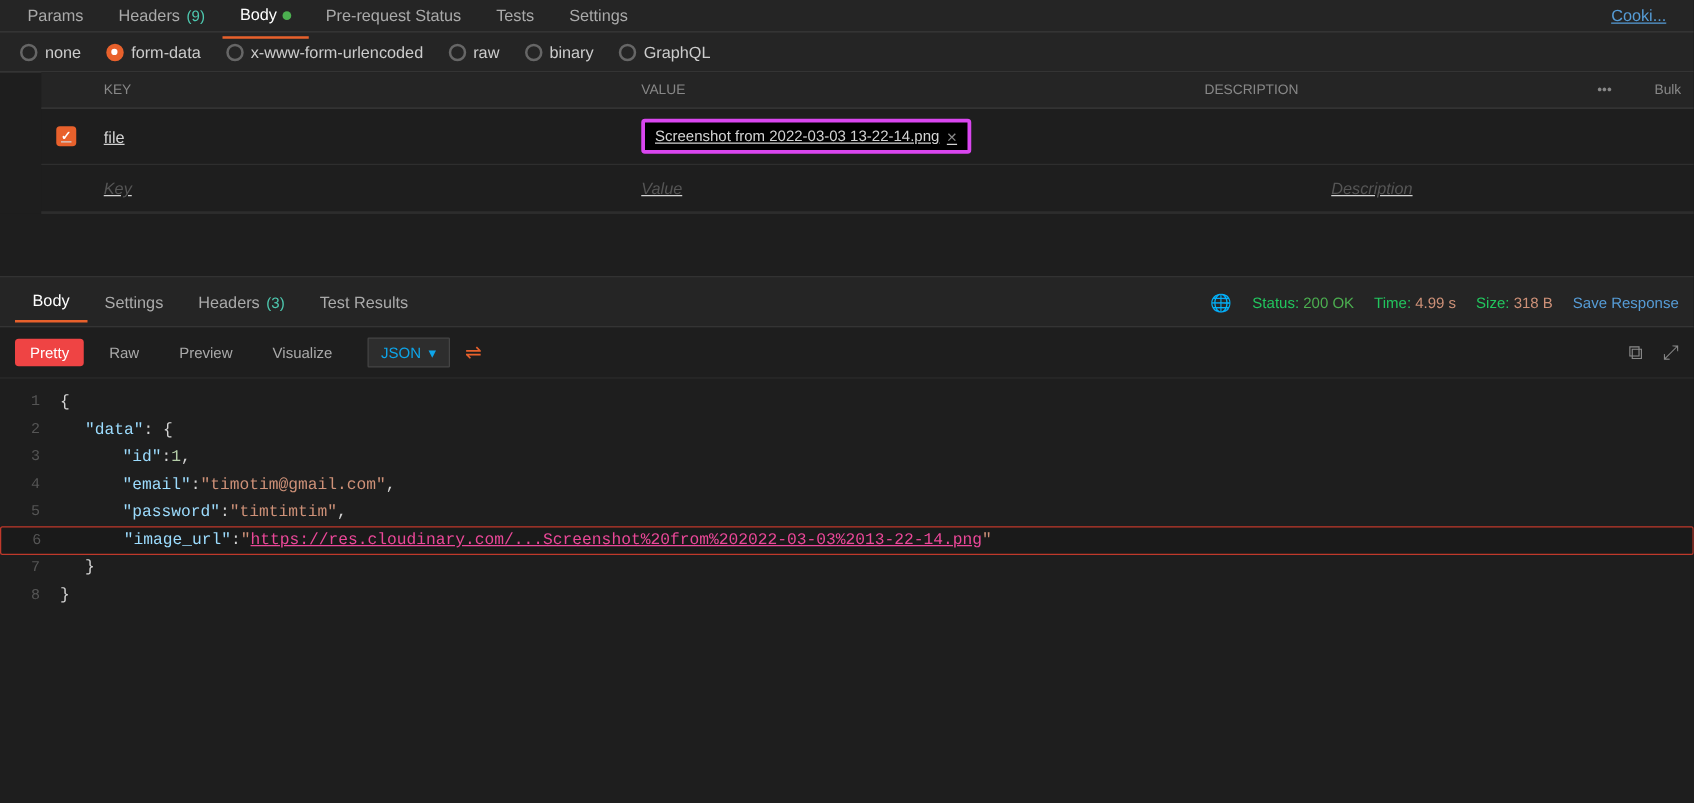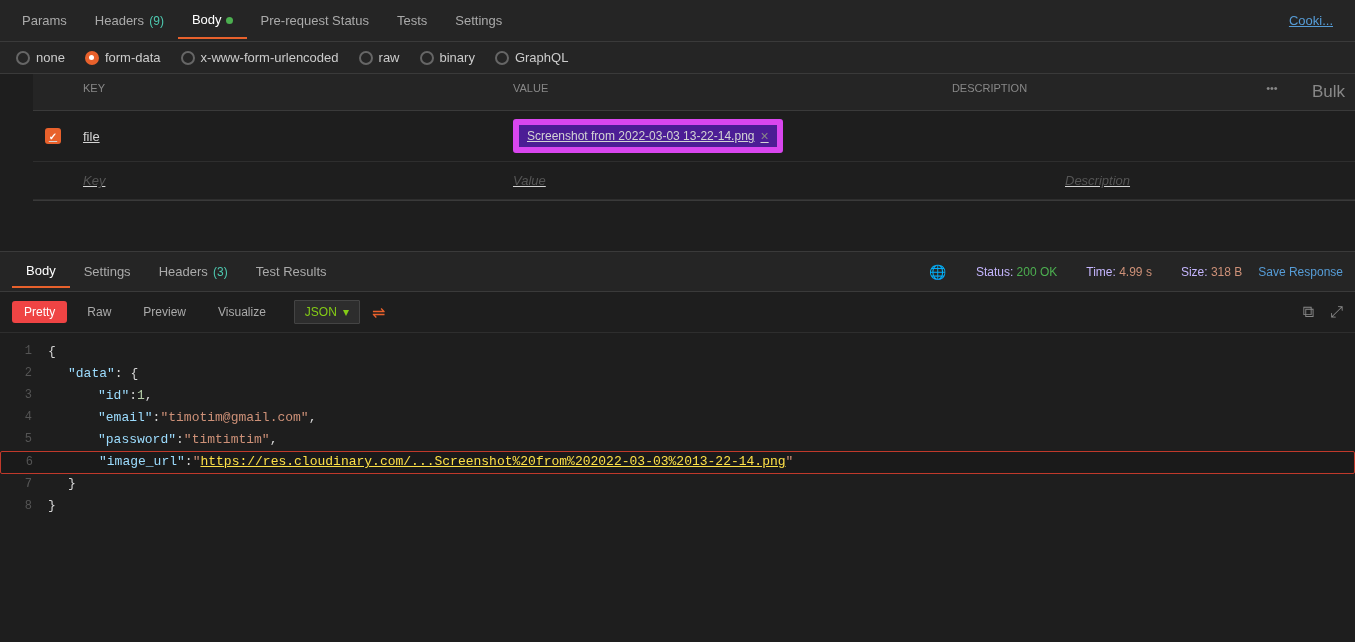--- a/index.html
+++ b/index.html
@@ -12,21 +12,21 @@
       overflow: hidden;
     }
 
     
     .top-tabs {
       display: flex;
       align-items: center;
       background: #252525;
       border-bottom: 1px solid #3a3a3a;
       padding: 0 8px;
-      height: 42px;
+      height: 26px;
       position: relative;
     }
     .tab-item {
       padding: 10px 14px;
       cursor: pointer;
       color: #aaa;
       font-size: 13px;
       position: relative;
       white-space: nowrap;
     }
@@ -103,21 +103,21 @@
     .table-header-row {
       display: flex;
       border-bottom: 1px solid #3a3a3a;
       background: #252525;
     }
     .th-check { width: 40px; padding: 8px 10px; color: #888; font-size: 11px; text-transform: uppercase; }
     .th-key { width: 430px; padding: 8px 10px; color: #888; font-size: 11px; text-transform: uppercase; }
     .th-value { flex: 1; padding: 8px 10px; color: #888; font-size: 11px; text-transform: uppercase; }
     .th-desc { width: 300px; padding: 8px 10px; color: #888; font-size: 11px; text-transform: uppercase; }
     .th-actions { width: 60px; padding: 8px 10px; color: #888; font-size: 11px; text-align: center; }
-    .th-bulk { padding: 8px 10px; color: #888; font-size: 17px; }
+    .th-bulk { padding: 8px 10px; color: #888; font-size: 11px; }
 
     .table-data-row {
       display: flex;
       align-items: center;
       border-bottom: 1px solid #2e2e2e;
       min-height: 38px;
       text-decoration: underline;
     }
     .td-check { width: 40px; padding: 8px 10px; display: flex; align-items: center; justify-content: center; }
     .td-key { width: 430px; padding: 8px 10px; color: #d4d4d4; }
@@ -137,22 +137,22 @@
     .checkbox::after {
       content: '✓';
       color: #fff;
       font-size: 10px;
       font-weight: bold;
     }
 
     .file-tag {
       display: flex;
       align-items: center;
-      background: #4c1d95;
-      border: 6px solid #d946ef;
+      background: #000000;
+      border: 3px solid #d946ef;
       border-radius: 3px;
       padding: 3px 8px;
       gap: 6px;
       color: #d4d4d4;
       font-size: 12px;
     }
     .file-tag-close {
       cursor: pointer;
       color: #888;
       font-size: 14px;
@@ -192,21 +192,21 @@
     }
     .resp-tab-badge { color: #4ec9b0; font-size: 12px; margin-left: 2px; }
     .resp-status-area {
       margin-left: auto;
       display: flex;
       align-items: center;
       gap: 16px;
       font-size: 12px;
     }
     .status-ok { color: #4caf50; text-align: right; }
-    .status-label { color: #c4b5fd; margin-left: 13px; }
+    .status-label { color: #22c55e; }
     .save-response { color: #569cd6; cursor: pointer; }
 
     
     .response-toolbar {
       display: flex;
       align-items: center;
       padding: 8px 12px;
       gap: 8px;
       border-bottom: 1px solid #2e2e2e;
       background: #1e1e1e;
@@ -226,21 +226,21 @@
     }
     .format-select {
       display: flex;
       align-items: center;
       background: #2d2d2d;
       border: 1px solid #444;
       border-radius: 1px;
       padding: 4px 10px;
       gap: 6px;
       cursor: pointer;
-      color: #84cc16;
+      color: #0ea5e9;
       font-size: 12px;
       margin-left: 8px;
     }
     .filter-icon {
       color: #e8612c;
       font-size: 16px;
       cursor: pointer;
       margin-left: 4px;
     }
     .copy-icon, .expand-icon {
@@ -272,21 +272,21 @@
       user-select: none;
       font-size: 12px;
       flex-shrink: 0;
     }
     .json-key { color: #9cdcfe; }
     .json-string { color: #ce9178; }
     .json-number { color: #b5cea8; }
     .json-brace { color: #d4d4d4; }
     .json-colon { color: #d4d4d4; }
     .json-comma { color: #d4d4d4; }
-    .url-link { color: #fde047; text-decoration: underline; text-align: right; }
+    .url-link { color: #ec4899; text-decoration: underline; text-align: right; }
 
     .highlighted-line {
       background: #1a1a1a;
       border: 1px solid #c0392b;
       border-radius: 2px;
     }
 
     .globe-icon { color: #888; font-size: 14px; }
   </style>
 </head>

